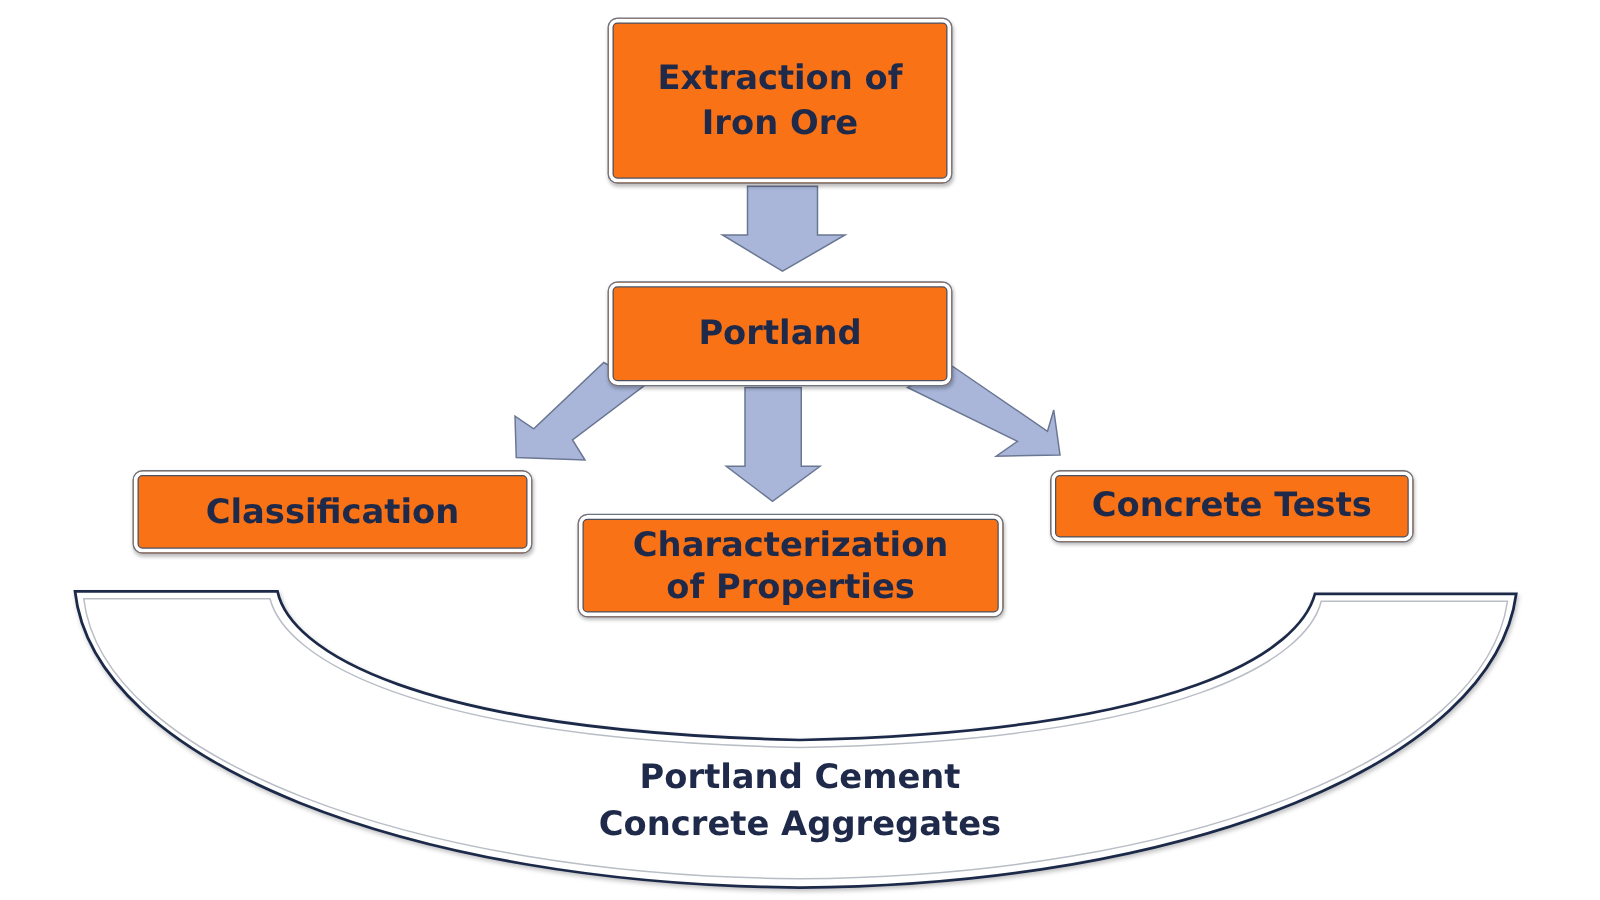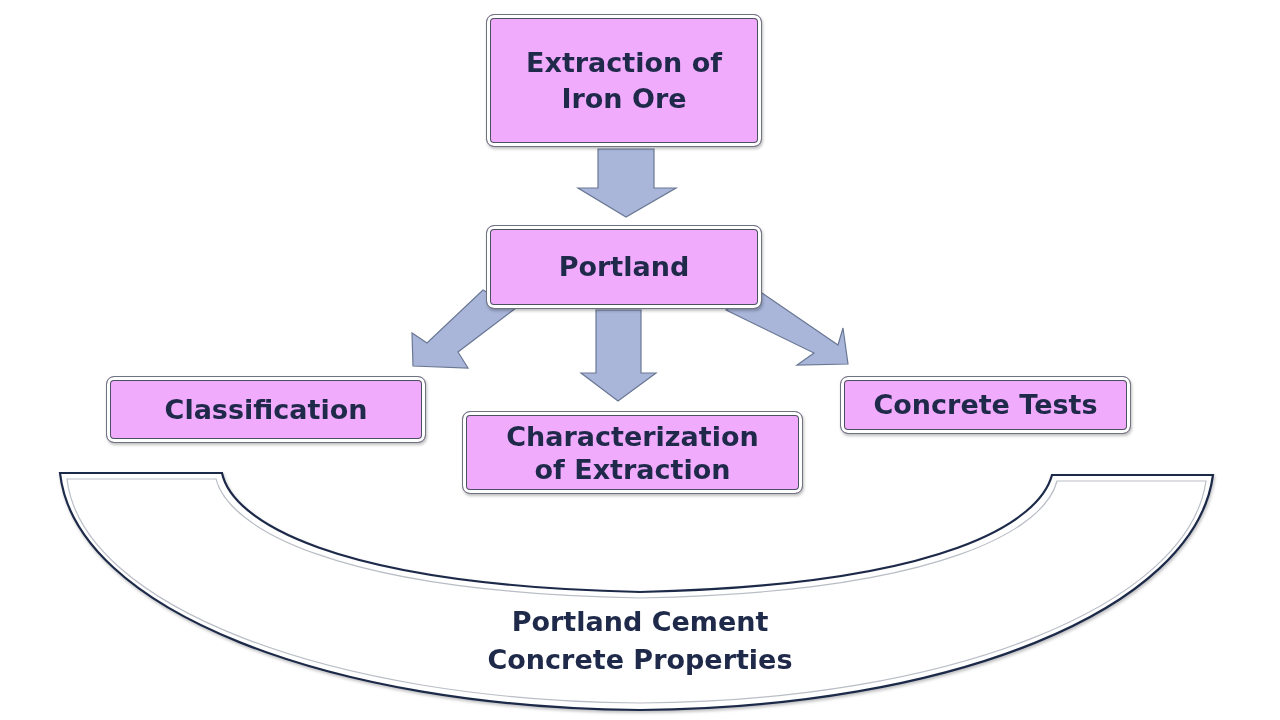--- a/index.html
+++ b/index.html
@@ -2,21 +2,21 @@
 <html><head>
   <meta charset="utf-8">
   <style>
     html, body { margin: 0; padding: 0; background: #ffffff; }
     body { width: 1280px; height: 720px; position: relative; overflow: hidden;
            font-family: "DejaVu Sans", "Liberation Sans", sans-serif; }
     #canvas { position: absolute; left: 0; top: 0; }
     .node {
       position: absolute;
       box-sizing: border-box;
-      background: #f0abfc;
+      background: #f97316;
       border: 1.5px solid #6e7380;
       border-radius: 8px;
       box-shadow: inset 0 0 0 3px #ffffff, inset 0 0 0 4px #4b5160, 1px 2px 3px rgba(0,0,0,0.25);
       display: flex; align-items: center; justify-content: center;
       text-align: center;
       color: #1f2a4a;
       font-weight: bold;
       font-size: 27px;
       line-height: 36px;
     }
@@ -73,21 +73,21 @@
 <div class="node" style="left:486px; top:225px; width:276px; height:84px;">
   <span class="label">Portland</span>
 </div>
 
 <div class="node" style="left:106px; top:376px; width:320px; height:67px;">
   <span class="label">Classification</span>
 </div>
 
 <div class="node" style="left:462px; top:411px; width:341px; height:83px; line-height:33px;">
   <span class="label">Characterization
-of Extraction</span>
+of Properties</span>
 </div>
 
 <div class="node" style="left:840px; top:376px; width:291px; height:58px;">
   <span class="label">Concrete Tests</span>
 </div>
 
 <div class="bottom-label">Portland Cement
-Concrete Properties</div>
+Concrete Aggregates</div>
 
 </body></html>

